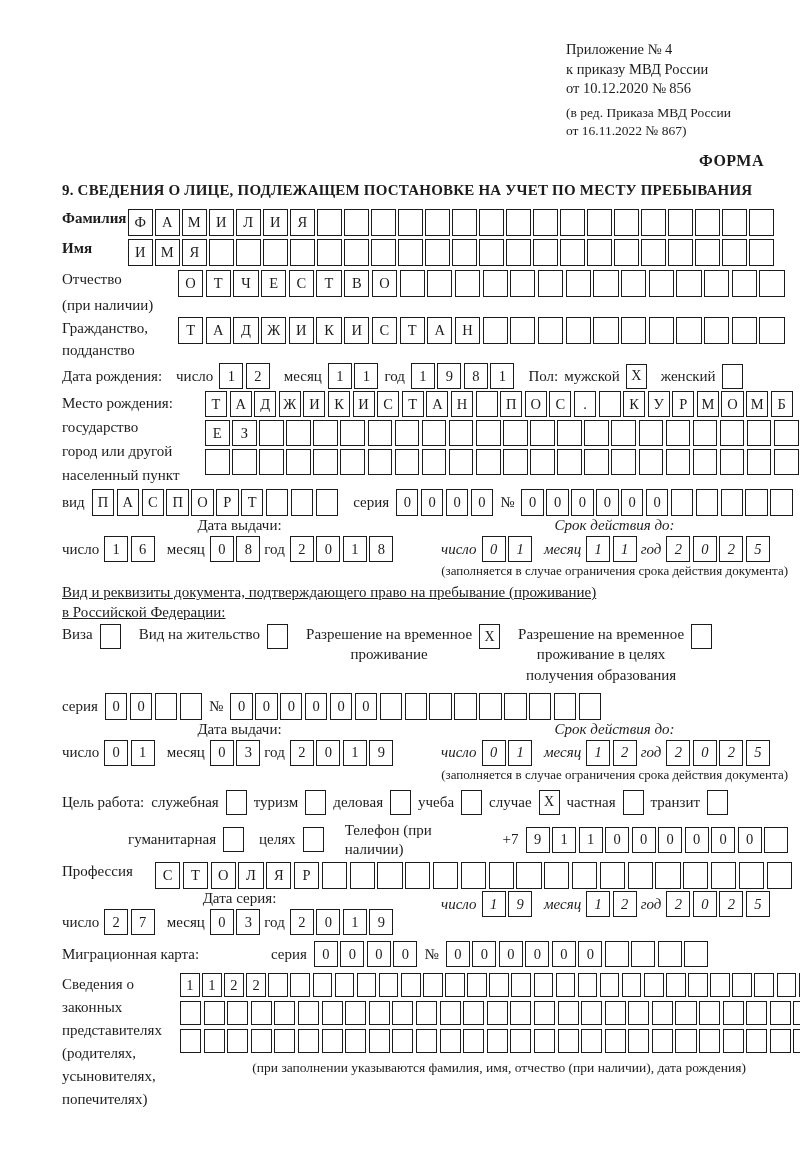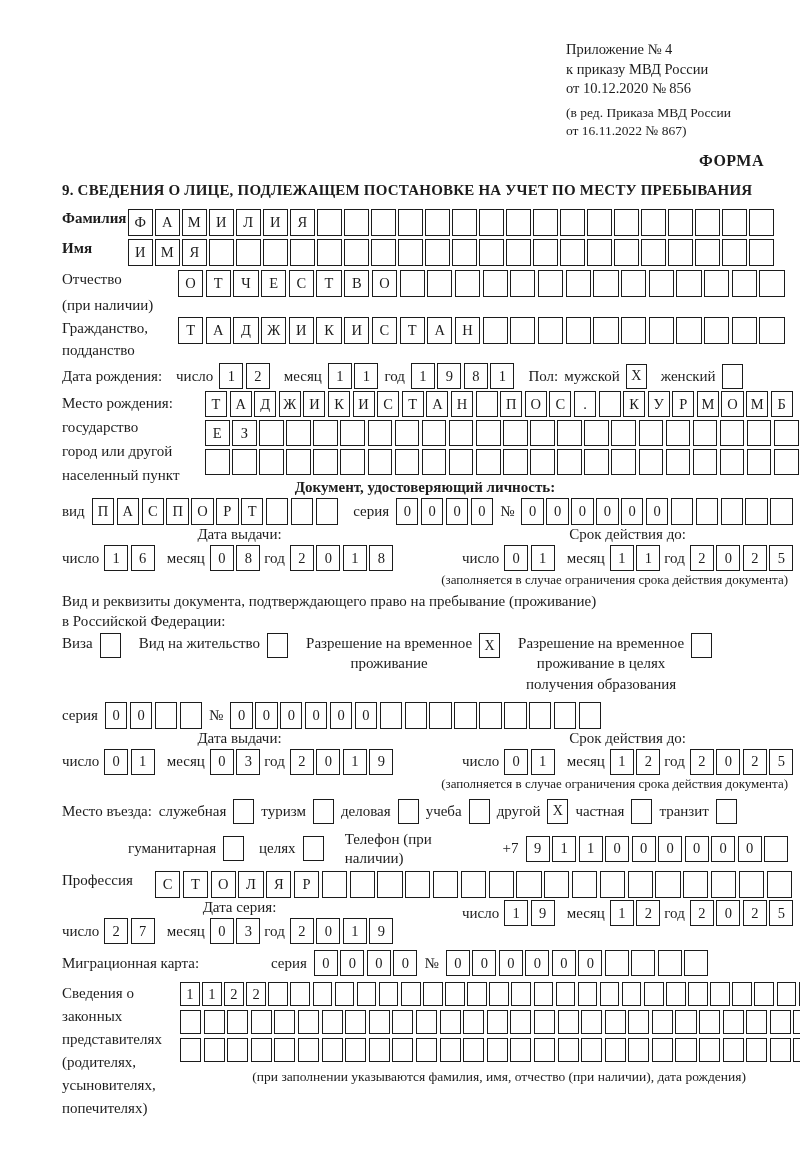--- a/index.html
+++ b/index.html
@@ -32,21 +32,21 @@
        display:inline-flex;align-items:center;justify-content:center;font-size:14px;background:#fff;}
   .lblcol-sm{width:66px;flex:0 0 auto;font-weight:bold;}
   .lblcol-md{width:116px;flex:0 0 auto;}
   .lblcol-bp{width:143px;flex:0 0 auto;line-height:24px;font-size:15px;}
   .lblcol-rep{width:118px;flex:0 0 auto;line-height:23px;font-size:15px;}
   .mt3{margin-top:3px;} .mt4{margin-top:4px;} .mt2{margin-top:2px;}
   .mt6{margin-top:6px;} .mt8{margin-top:8px;} .mt10{margin-top:10px;}
   .doc-heading{text-align:center;font-weight:bold;font-size:15px;margin-top:-8px;position:relative;z-index:2;}
   .dates{display:flex;margin-top:2px;}
   .dcol-l{width:355px;flex:0 0 auto;}
-  .dcol-r{margin-left:45px;flex:1;}
+  .dcol-r{margin-left:24px;flex:1;font-style:italic;}
   .dhead{text-align:center;font-size:15px;line-height:15px;margin-bottom:3px;}
   .dg{display:flex;align-items:center;gap:4px;}
   .dg .lbl{margin-right:1px;}
   .note{font-size:13px;line-height:14px;}
   .note-r{text-align:right;margin-top:2px;}
   .opts{display:flex;align-items:flex-start;margin-top:2px;gap:18px;}
   .opt{display:flex;align-items:flex-start;gap:7px;}
   .opt-label{font-size:15px;line-height:1.35;}
   .opt-center{text-align:center;}
   .purp{display:flex;align-items:center;gap:7px;flex-wrap:nowrap;}
@@ -291,21 +291,20 @@
           <span class="cell"></span>
           <span class="cell"></span>
           <span class="cell"></span>
           <span class="cell"></span>
           <span class="cell"></span>
           <span class="cell"></span>
         </span>
     </span>
   </div>
 
-  <div class="doc-heading">Документ, удостоверяющий личность:</div>
 
   <div class="row mt2" style="align-items:center;gap:7px;">
     <span class="lbl" style="width:40px;">вид</span>
     <span class="cells wdoc">
         <span class="cell">П</span>
         <span class="cell">А</span>
         <span class="cell">С</span>
         <span class="cell">П</span>
         <span class="cell">О</span>
         <span class="cell">Р</span>
@@ -378,21 +377,21 @@
             <span class="cell">2</span>
             <span class="cell">0</span>
             <span class="cell">2</span>
             <span class="cell">5</span>
           </span>
       </div>
     </div>
   </div>
   <div class="note note-r">(заполняется в случае ограничения срока действия документа)</div>
 
-  <div class="lbl pre mt4" style="line-height:20px;">Вид и реквизиты документа, подтверждающего право на пребывание (проживание)
+  <div class="lbl pre mt4" style="line-height:20px;text-decoration:underline;">Вид и реквизиты документа, подтверждающего право на пребывание (проживание)
 в Российской Федерации:</div>
 
   <div class="opts">
     <span class="opt">
       <span class="opt-label">Виза</span>
       <span class="chk"></span>
     </span>
     <span class="opt">
       <span class="opt-label">Вид на жительство</span>
       <span class="chk"></span>
@@ -480,30 +479,30 @@
             <span class="cell">0</span>
             <span class="cell">2</span>
             <span class="cell">5</span>
           </span>
       </div>
     </div>
   </div>
   <div class="note note-r">(заполняется в случае ограничения срока действия документа)</div>
 
   <div class="purp mt8">
-    <span class="lbl">Место въезда:</span>
+    <span class="lbl">Цель работа:</span>
     <span class="lbl">служебная</span>
     <span class="chk"></span>
     <span class="lbl">туризм</span>
     <span class="chk"></span>
     <span class="lbl">деловая</span>
     <span class="chk"></span>
     <span class="lbl">учеба</span>
     <span class="chk"></span>
-    <span class="lbl">другой</span>
+    <span class="lbl">случае</span>
     <span class="chk">X</span>
     <span class="lbl">частная</span>
     <span class="chk"></span>
     <span class="lbl">транзит</span>
     <span class="chk"></span>
   </div>
 
   <div class="purp mt6" style="margin-left:66px;">
     <span class="lbl">гуманитарная</span>
     <span class="chk"></span>

